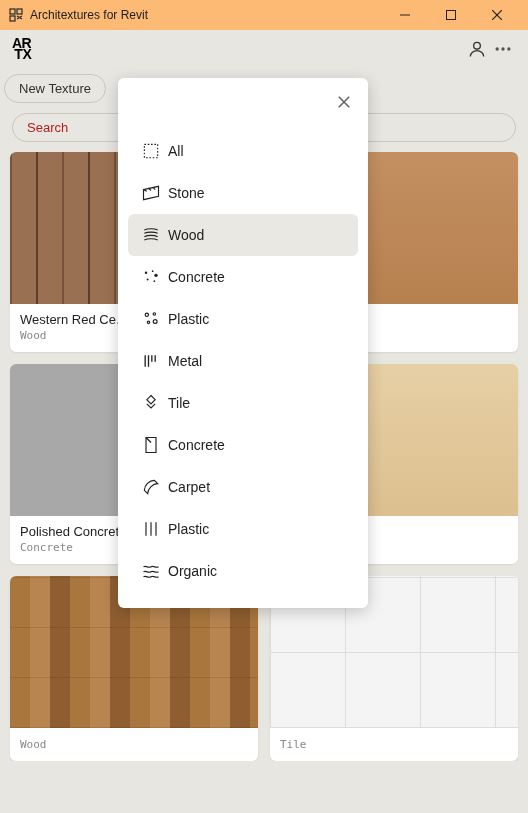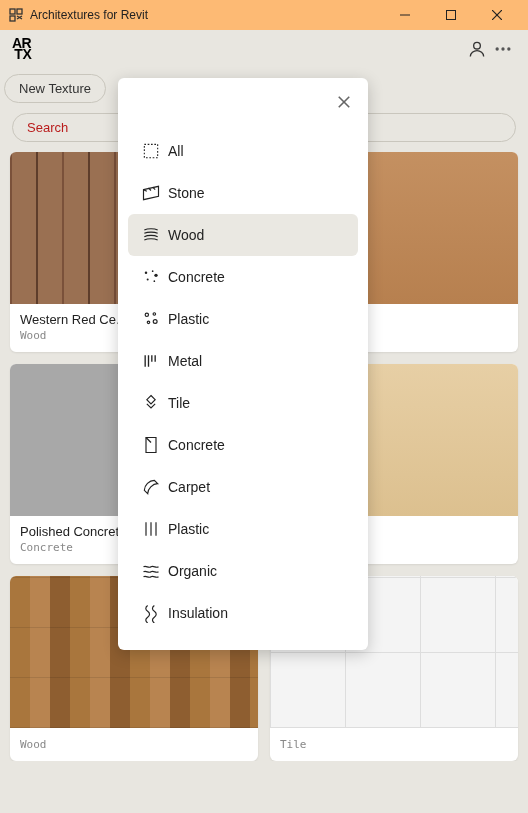--- a/index.html
+++ b/index.html
@@ -391,22 +391,14 @@
       <span>Plastic</span>
     </div>
     <div class="dd-item">
       <span class="dd-icon">
           <svg viewBox="0 0 24 24" fill="none" stroke="#222" stroke-width="1.4">
             <path d="M3 7c3-2 6 2 9 0s6 2 9 0M3 13c3-2 6 2 9 0s6 2 9 0M3 19c3-2 6 2 9 0s6 2 9 0"></path>
           </svg>
         </span>
       <span>Organic</span>
     </div>
-    <div class="dd-item">
-      <span class="dd-icon">
-          <svg viewBox="0 0 24 24" fill="none" stroke="#222" stroke-width="1.4">
-            <path d="M8 3c-3 2-3 5 0 7s3 5 0 7-3 5 0 7M16 3c-3 2-3 5 0 7s3 5 0 7-3 5 0 7"></path>
-          </svg>
-        </span>
-      <span>Insulation</span>
-    </div>
   </div>
 </div>
 
 </body></html>

